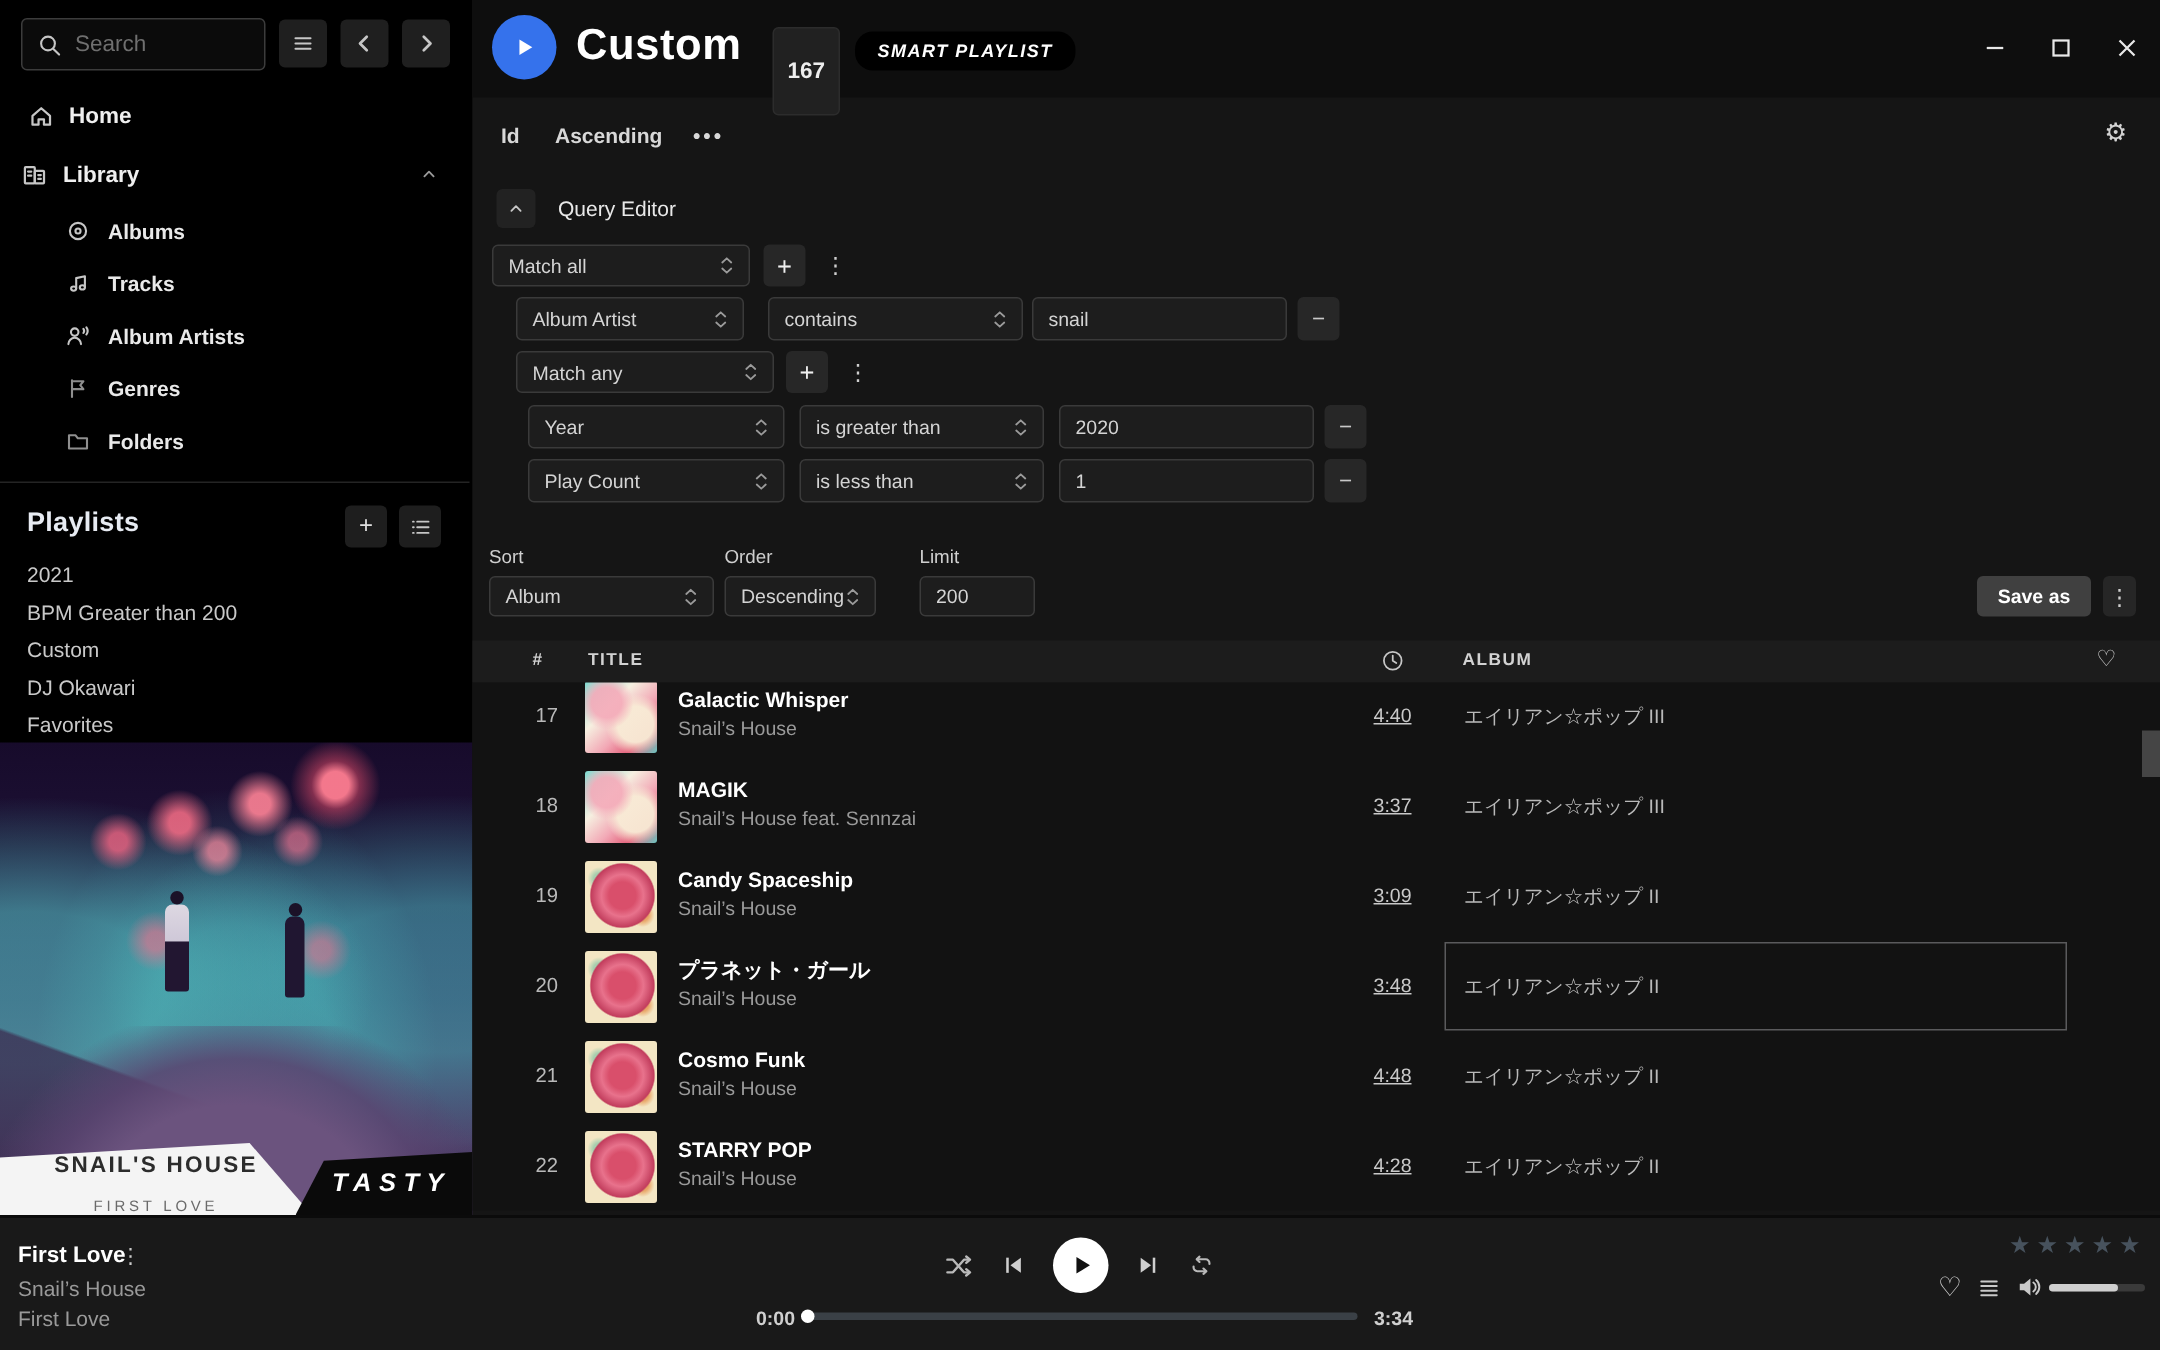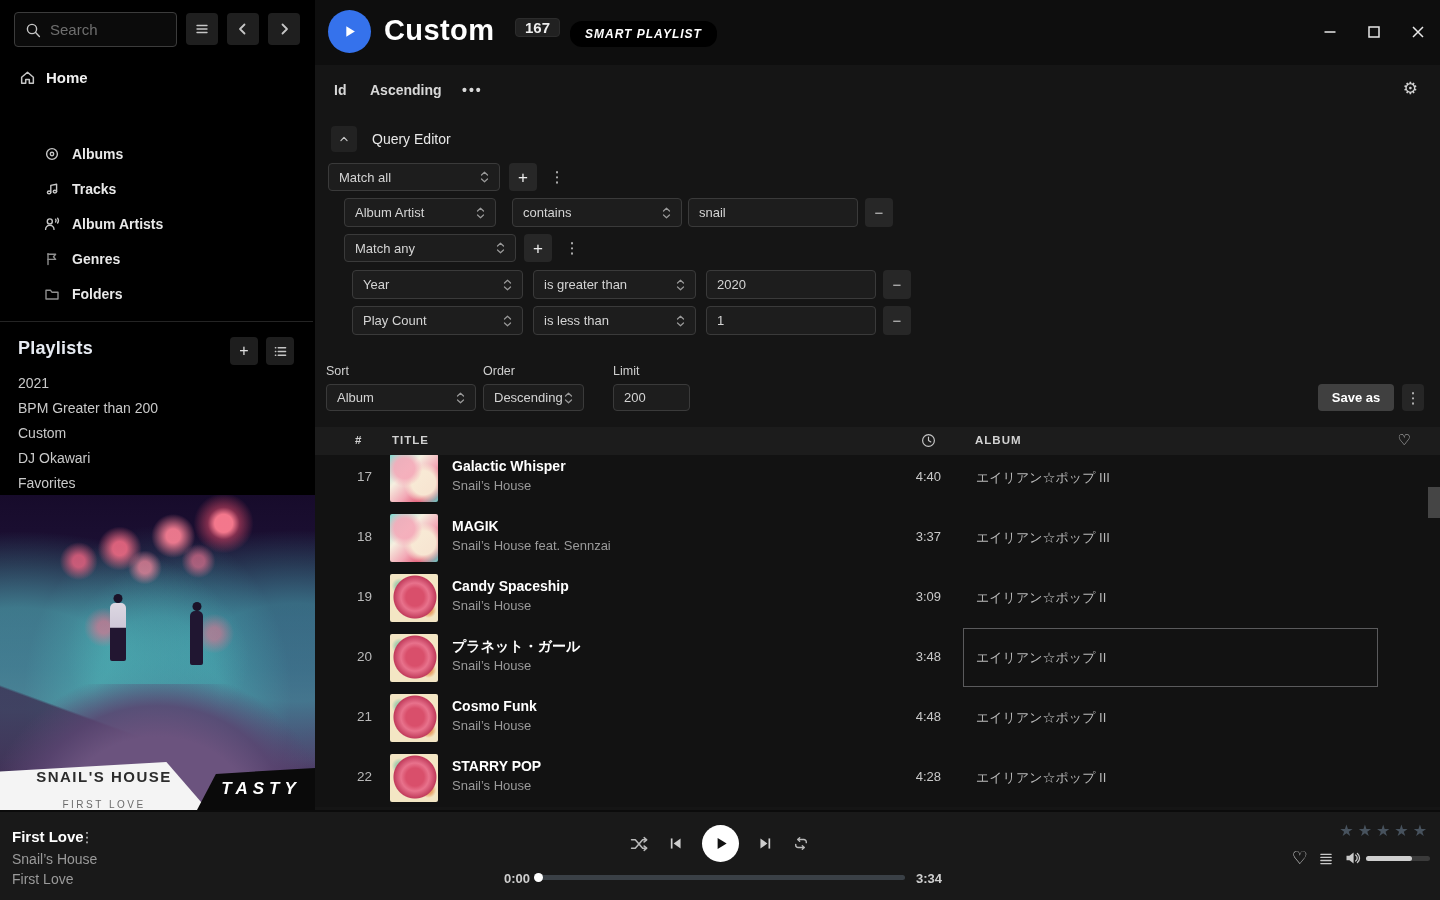--- a/index.html
+++ b/index.html
@@ -51,21 +51,21 @@
   .banner-white .l1 { font-size:15px; font-weight:bold; letter-spacing:1.5px; color:#2c2c2c; }
   .banner-white .l2 { font-size:10px; letter-spacing:2.5px; color:#6a6a6a; margin-top:2px; }
   .banner-black { position:absolute; right:0; bottom:0; width:118px; height:42px; background:#0a0a0a; clip-path:polygon(16% 14%, 100% 0, 100% 100%, 0 100%); display:flex; align-items:center; justify-content:center;font-style:italic; }
   .banner-black .l1 { font-size:17px; font-weight:bold; letter-spacing:5px; color:#fff; padding-left:10px; }
 
   
   .main { position:absolute; left:315px; top:0; width:1125px; height:810px; background:#151515; }
   .page-header { position:absolute; left:0; top:0; width:100%; height:65px; background:#0e0e0e; }
   .play-circle { position:absolute; left:13px; top:10px; width:43px; height:43px; border-radius:50%; background:#3572ec; display:flex; align-items:center; justify-content:center; }
   .page-title { position:absolute; left:69px; top:14px; font-size:29px; font-weight:bold; color:#fff; letter-spacing:.4px; }
-  .count-badge { position:absolute; left:200px; top:18px; background:#212121; border:1px solid #2c2c2c; color:#eee; font-weight:bold; font-size:15px; padding:0 9px; border-radius:4px; }
+  .count-badge { position:absolute; left:200px; top:18px; background:#212121; border:1px solid #2c2c2c; color:#eee; font-weight:bold; font-size:15px; padding:20px 9px; border-radius:4px; }
   .type-pill { position:absolute; left:255px; top:21px; background:#000; color:#fff; font-weight:bold; font-size:12px; letter-spacing:1px; padding:6px 15px; border-radius:12px;font-style:italic; }
   .win-controls { position:absolute; right:14px; top:24px; display:flex; gap:28px; }
   .toolbar-txt { position:absolute; top:82px; font-weight:bold; font-size:14px; color:#d8d8d8; }
 
   
   .qe-collapse { position:absolute; left:16px; top:126px; width:26px; height:26px; background:#222; border-radius:4px; display:flex; align-items:center; justify-content:center; }
   .qe-title { position:absolute; left:57px; top:131px; font-size:14px; color:#e8e8e8; }
   .sel, .inp { position:absolute; height:28px; background:#1d1d1d; border:1px solid #3a3a3a; border-radius:4px; color:#d4d4d4; font-size:13px; display:flex; align-items:center; padding:4px 10px; }
   .sel { justify-content:space-between; }
   .icon-btn { position:absolute; width:28px; height:28px; background:#272727; border-radius:4px; display:flex; align-items:center; justify-content:center; }
@@ -80,21 +80,21 @@
   .th { position:absolute; top:7px; font-size:11.5px; font-weight:bold; letter-spacing:1px; color:#d2d2d2; }
   .tracks-viewport { position:absolute; left:0; top:455px; width:100%; height:352px; overflow:hidden; background:#121212; }
   .tracks { margin-top:-7px; }
   .trow { position:relative; height:60px; }
   .trow .num { position:absolute; left:0; top:21px; width:57px; text-align:right; font-size:13.5px; color:#b9b9b9; }
   .thumb { position:absolute; left:75px; top:6px; width:48px; height:48px; border-radius:2px; }
   .art-a { background: radial-gradient(circle at 30% 30%, rgba(244,170,185,.9) 0 10px, transparent 18px), radial-gradient(circle at 70% 60%, rgba(248,236,214,.95) 0 12px, transparent 20px), linear-gradient(135deg,#7fd8cf 0%,#f6efe0 35%,#f2a9b6 60%,#e2607a 80%,#69c9c4 100%); }
   .art-b { background: radial-gradient(circle at 52% 48%, #d94f6b 0 9px, #e8728c 14px, #c23d5d 21px, transparent 22px), radial-gradient(circle at 20% 25%, rgba(150,200,170,.8) 0 4px, transparent 8px), radial-gradient(circle at 80% 75%, rgba(230,150,80,.8) 0 4px, transparent 8px), #f3e6c4; }
   .trow .tt { position:absolute; left:137px; top:10px; font-size:14px; font-weight:bold; color:#fff; }
   .trow .ta { position:absolute; left:137px; top:30px; font-size:13px; color:#9a9a9a; }
-  .trow .dur { position:absolute; left:500px; top:21px; width:126px; text-align:right; font-size:13px; color:#c9c9c9; }
+  .trow .dur { position:absolute; left:500px; top:21px; width:126px; text-align:right; font-size:13px; color:#c9c9c9;text-decoration:underline; }
   .album-cell { position:absolute; left:648px; top:0; width:415px; height:59px; display:flex; align-items:center; padding-left:12px; border:1px solid transparent; font-size:13px; color:#b9b9b9; }
   .album-cell.focused { border-color:#5a5a5c; }
   .sb-thumb { position:absolute; right:0; top:487px; width:12px; height:31px; background:#454545; }
 
   
   .player { position:absolute; left:0; bottom:0; width:1440px; height:90px; background:#191919; border-top:2px solid #0b0b0b; }
   .p-title { position:absolute; left:12px; top:16px; font-size:15px; font-weight:bold; color:#fff; }
   .p-kebab { position:absolute; left:80px; top:17px; color:#c9c9c9; font-size:14px; }
   .p-artist { position:absolute; left:12px; top:39px; font-size:14px; color:#9a9a9a; }
   .p-album { position:absolute; left:12px; top:59px; font-size:14px; color:#9a9a9a; }
@@ -155,20 +155,35 @@
     </div>
 
     <div class="nav-item" style="top:62px; padding-left:16px;">
       <span class="ig">
           <svg class="ic" width="17" height="17" viewBox="0 0 16 16">
             <path d="M2.5 7.8 L8 3 l5.5 4.8 V13.3 h-3.8 v-3.4 h-3.4 v3.4 H2.5 Z"></path>
           </svg>
         </span>
       <span>Home</span>
     </div>
+    <div class="nav-item" style="top:101px; padding-left:12px;">
+      <span class="ig">
+          <svg class="ic" width="19" height="17" viewBox="0 0 17 16">
+            <rect x="2" y="3.2" width="6.2" height="10.2" rx="0.5"></rect>
+            <rect x="8.2" y="5.6" width="5.8" height="7.8" rx="0.5"></rect>
+            <path d="M4 6 h2 M4 8.6 h2 M10.4 8.2 h1.6 M10.4 10.6 h1.6"></path>
+          </svg>
+        </span>
+      <span>Library</span>
+      <span style="position:absolute; right:22px;">
+          <svg class="ic" width="14" height="14" viewBox="0 0 16 16" style="stroke:#9a9a9a">
+            <polyline points="4.5,9.8 8,6.2 11.5,9.8"></polyline>
+          </svg>
+        </span>
+    </div>
 
     <div class="sub-item" style="top:139px">
       <span>
           <svg class="ic" width="16" height="16" viewBox="0 0 16 16">
             <circle cx="8" cy="8" r="5.4"></circle>
             <circle cx="8" cy="8" r="1.7"></circle>
           </svg>
         </span>
       <span>Albums</span>
     </div>

